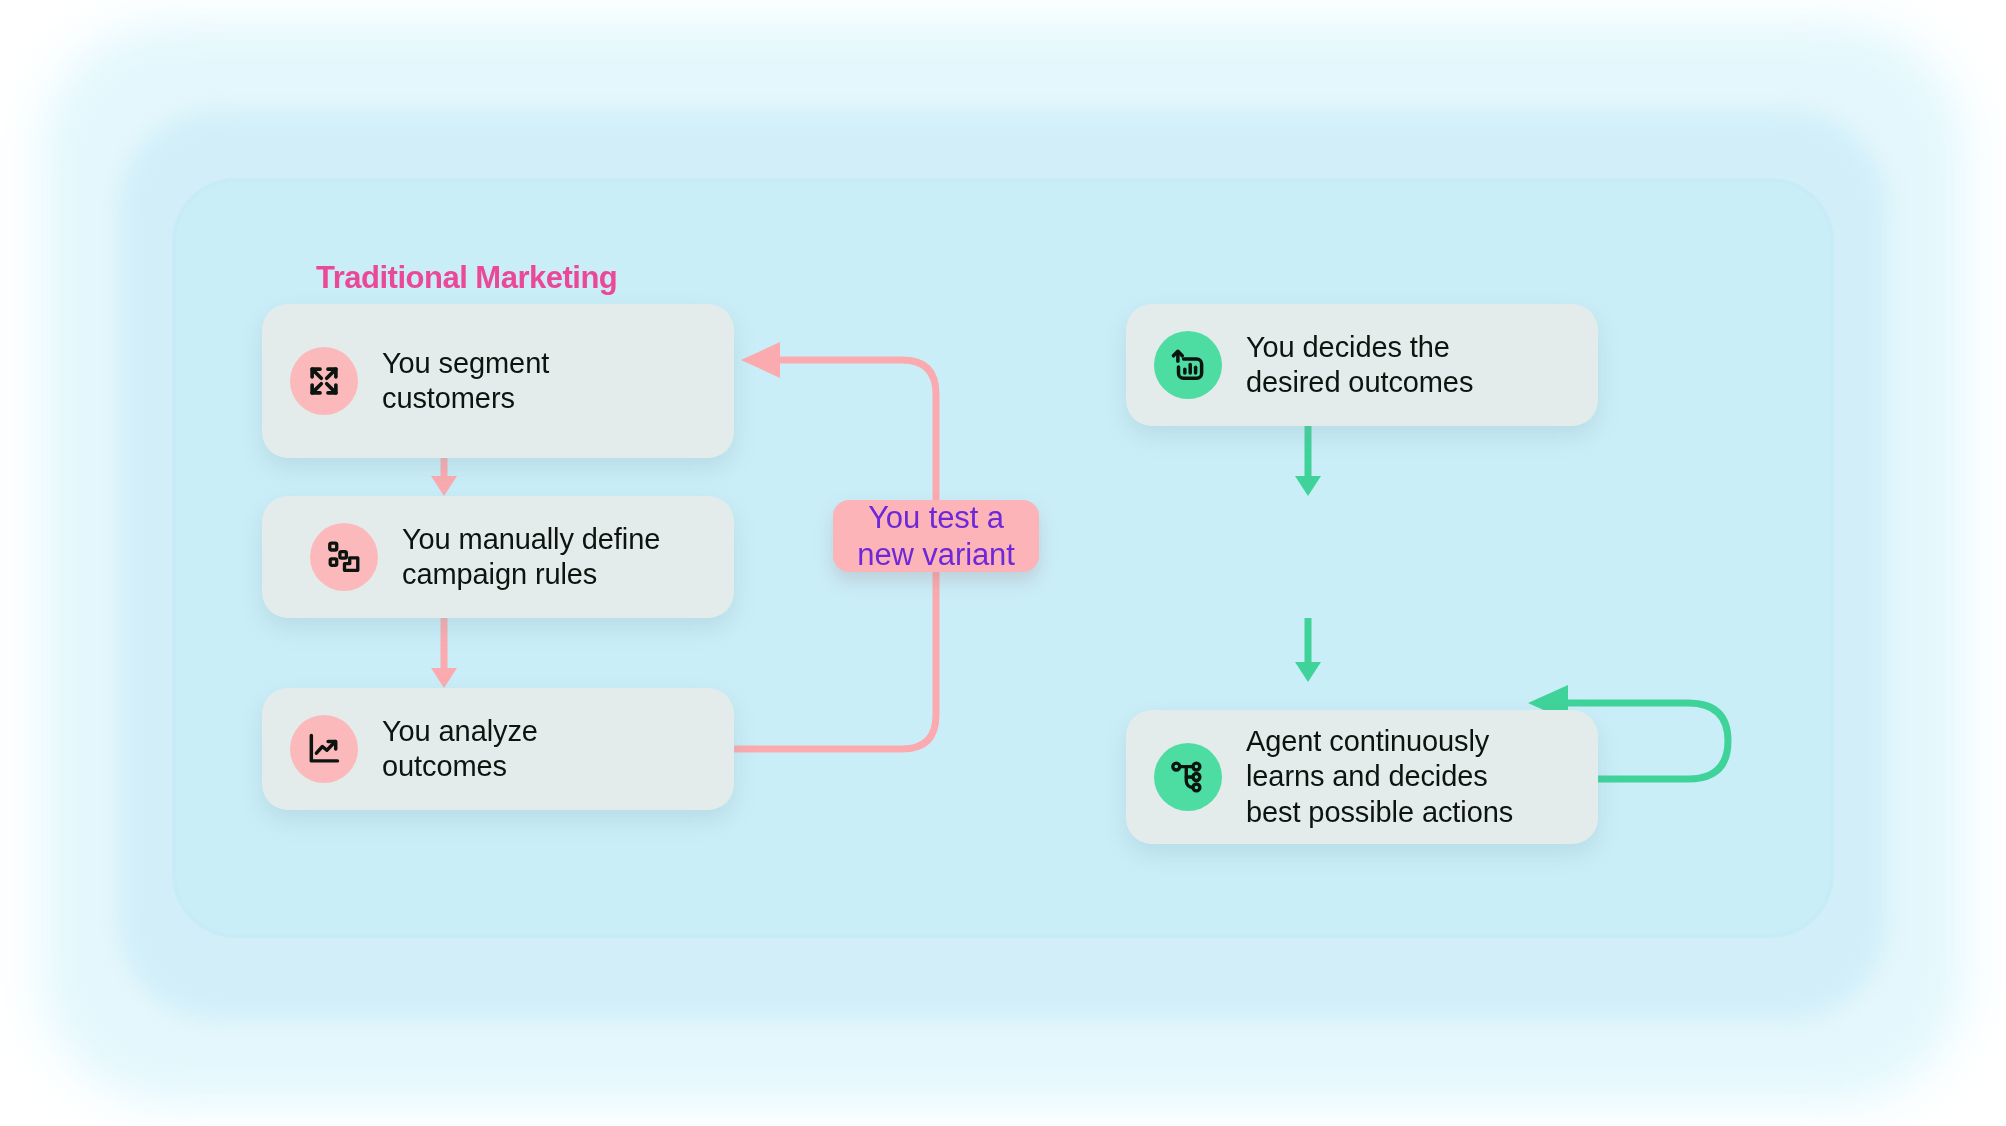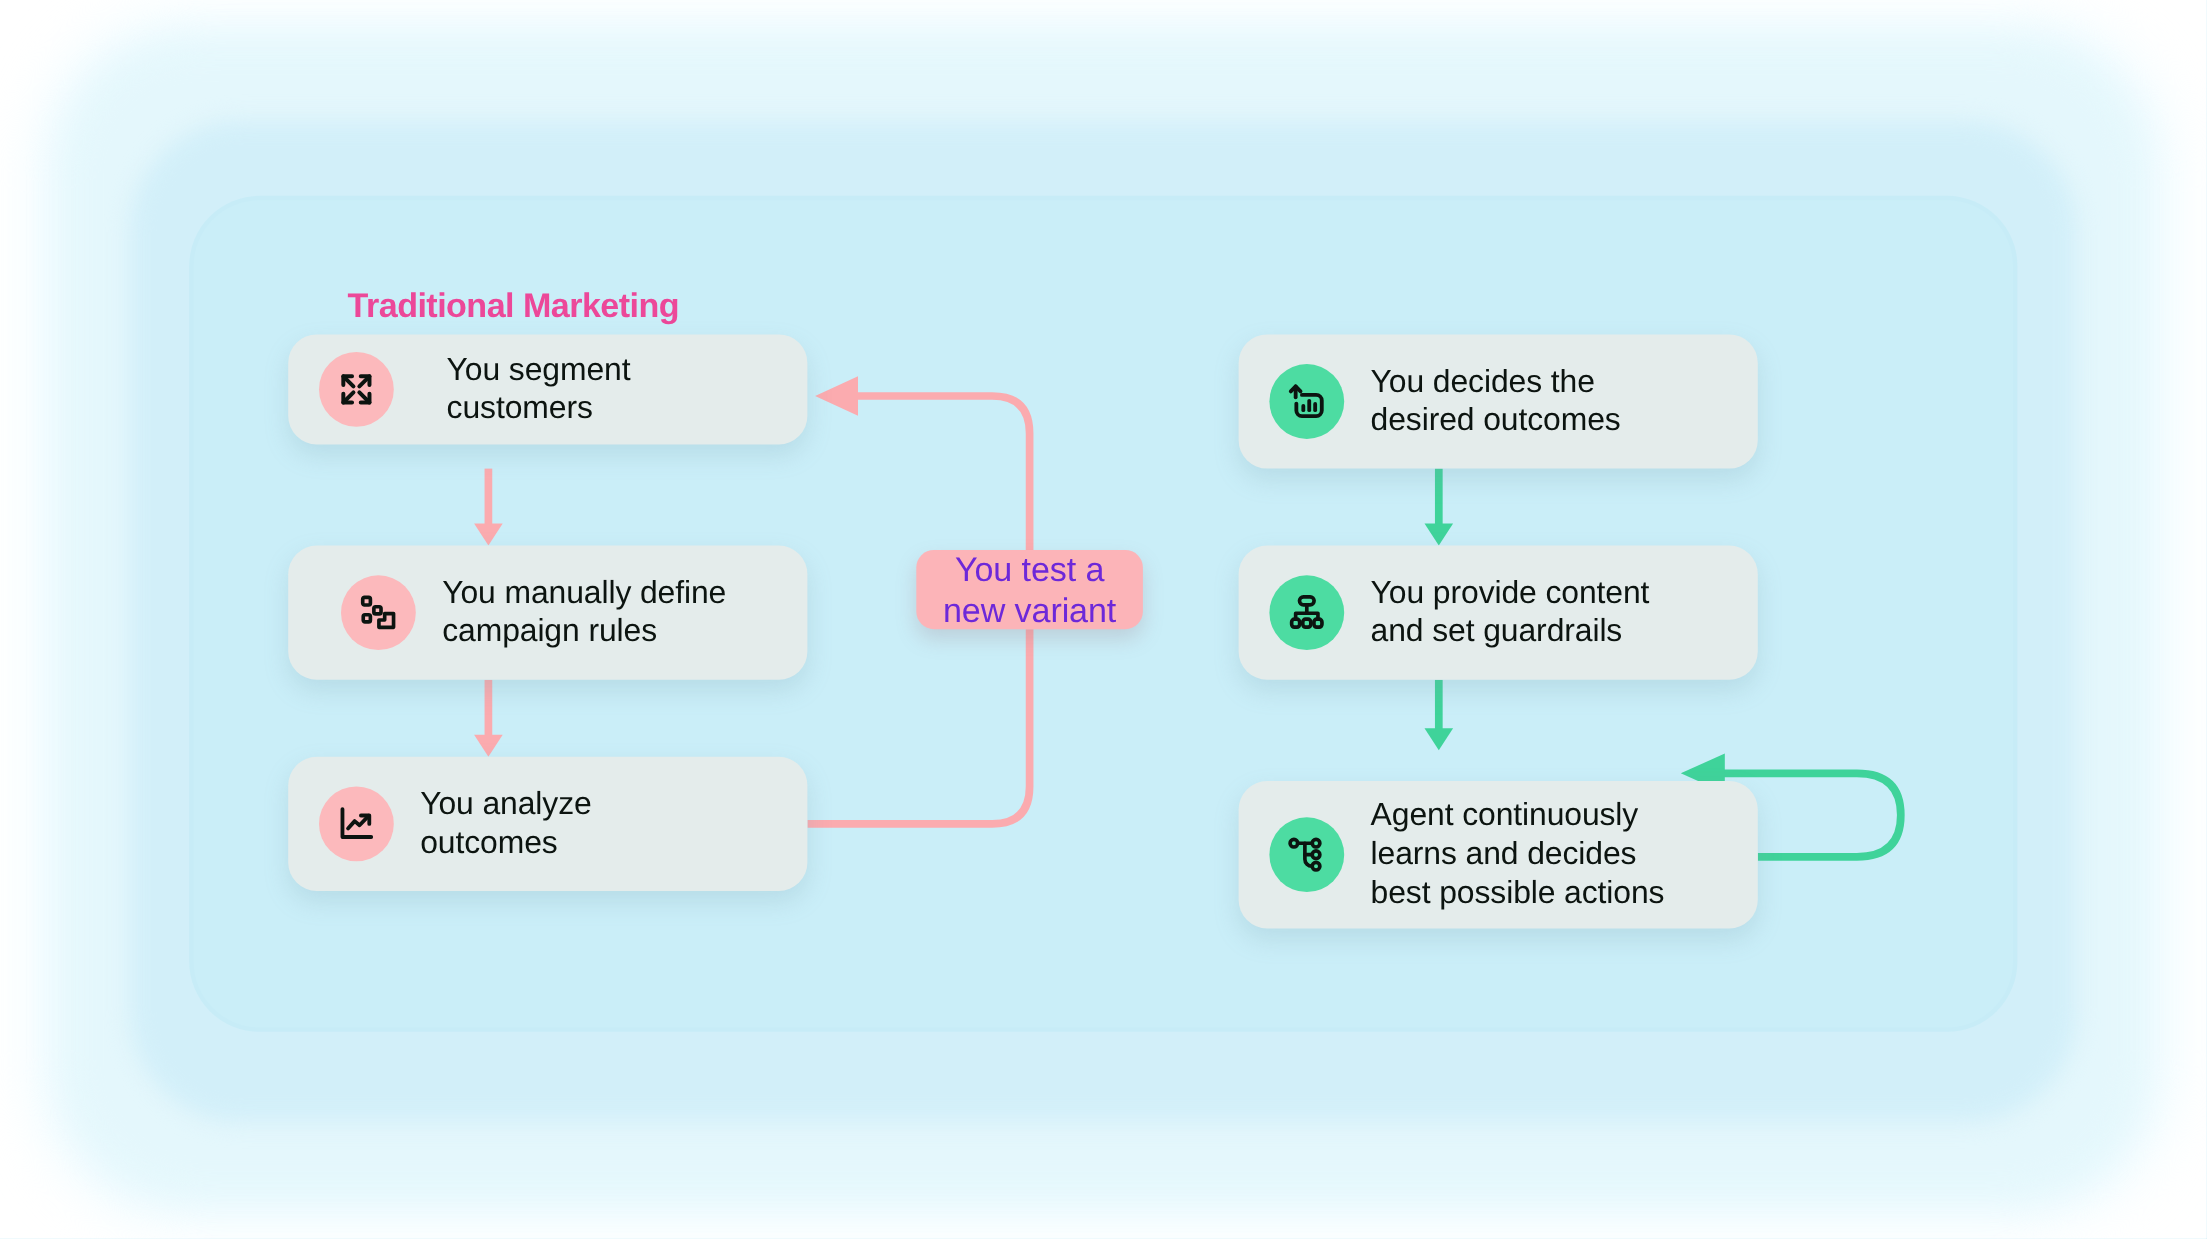--- a/index.html
+++ b/index.html
@@ -81,21 +81,21 @@
   .card .card-text{
     font-size:29px;
     line-height:1.21;
     color:#0c1410;
     font-weight:400;
     white-space:pre-line;
     letter-spacing:-0.1px;
   }
 
   
-  #card-l1{left:86px;top:122px;width:472px;height:100px;gap:24px;}
+  #card-l1{left:86px;top:122px;width:472px;height:154px;}
   #card-l2{left:86px;top:314px;width:472px;height:122px;padding-left:48px;}
   #card-l3{left:86px;top:506px;width:472px;height:122px;}
   
   #card-r1{left:950px;top:122px;width:472px;height:122px;}
   #card-r2{left:950px;top:314px;width:472px;height:122px;}
   #card-r3{left:950px;top:500px;width:472px;height:134px;margin-top:28px;}
 
   
   #variant-pill{
     position:absolute;
@@ -231,34 +231,20 @@
                    A3.2 3.2 0 0 1 17.4 20.4 L9.2 20.4 A3.2 3.2 0 0 1 6 17.2 L6 13.2"></path>
           <line x1="10" y1="17" x2="10" y2="14.6"></line>
           <line x1="13.4" y1="17" x2="13.4" y2="11.6"></line>
           <line x1="16.8" y1="17" x2="16.8" y2="13.4"></line>
         </svg>
       </div>
       <div class="card-text">You decides the
 desired outcomes</div>
     </div>
 
-    <div class="card" id="card-r2">
-      <div class="badge green">
-        <svg width="38" height="38" viewBox="0 0 24 24" fill="none" stroke="#0c1410" stroke-width="2.1" stroke-linecap="round" stroke-linejoin="round">
-          <rect x="7.8" y="2.9" width="8.4" height="4.6" rx="2.3"></rect>
-          <line x1="12" y1="7.5" x2="12" y2="12.3"></line>
-          <path d="M5.6 15.6 L5.6 12.3 L18.4 12.3 L18.4 15.6"></path>
-          <rect x="3.3" y="15.7" width="4.6" height="4.6" rx="1.6"></rect>
-          <rect x="9.7" y="15.7" width="4.6" height="4.6" rx="1.6"></rect>
-          <rect x="16.1" y="15.7" width="4.6" height="4.6" rx="1.6"></rect>
-        </svg>
-      </div>
-      <div class="card-text">You provide content
-and set guardrails</div>
-    </div>
 
     <div class="card" id="card-r3">
       <div class="badge green">
         <svg width="38" height="38" viewBox="0 0 24 24" fill="none" stroke="#0c1410" stroke-width="2.1" stroke-linecap="round" stroke-linejoin="round">
           <circle cx="4.6" cy="5.4" r="2.2"></circle>
           <circle cx="17.3" cy="5.4" r="2.2"></circle>
           <circle cx="17.3" cy="12" r="2.2"></circle>
           <circle cx="17.3" cy="18.6" r="2.2"></circle>
           <line x1="6.8" y1="5.4" x2="15.1" y2="5.4"></line>
           <path d="M10.9 5.4 L10.9 14.6 A4 4 0 0 0 14.9 18.6 L15.1 18.6"></path>

